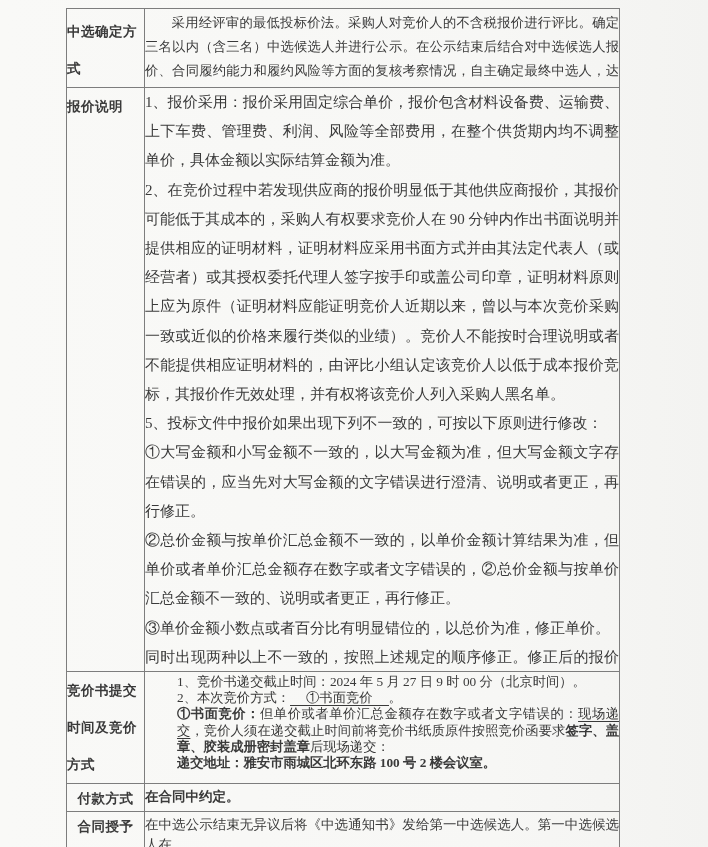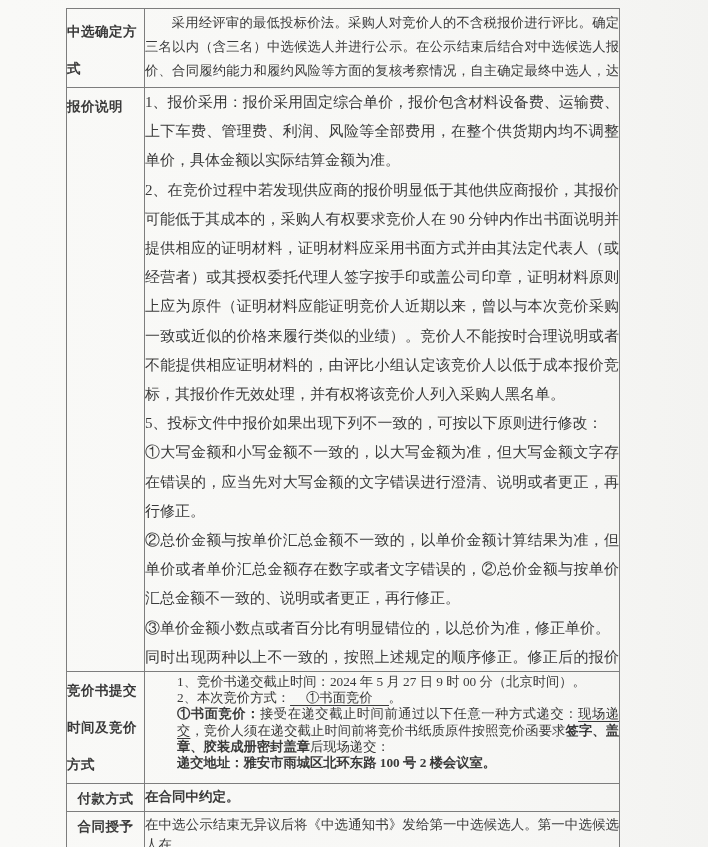--- a/index.html
+++ b/index.html
@@ -112,21 +112,21 @@
         </div>
       </td>
     </tr>
 
     <tr class="r3">
       <td class="label">竞价书提交时间及竞价方式</td>
       <td class="content">
         <div class="ci">
           <p>1、竞价书递交截止时间：2024 年 5 月 27 日 9 时 00 分（北京时间）。</p>
           <p><span>2、本次竞价方式：</span><span class="fill-blank">①书面竞价</span><span>。</span></p>
-          <p><span class="bd">①书面竞价：</span><span>接受在递交截止时间前通过以下任意一种方式递交：</span><span class="ul">现场递交</span><span>，竞价人须在递交截止时间前将竞价书纸质原件按照竞价函要求</span><span class="bd">签字、盖章、胶装成册密封盖章</span><span>后现场递交：</span></p>
+          <p><span class="bd">①书面竞价：</span><span>但单价或者单价汇总金额存在数字或者文字错误的：</span><span class="ul">现场递交</span><span>，竞价人须在递交截止时间前将竞价书纸质原件按照竞价函要求</span><span class="bd">签字、盖章、胶装成册密封盖章</span><span>后现场递交：</span></p>
           <p class="bd">递交地址：雅安市雨城区北环东路 100 号 2 楼会议室。</p>
         </div>
       </td>
     </tr>
 
     <tr class="r4">
       <td class="label">付款方式</td>
       <td class="content">
         <div class="ci">
               <p>在合同中约定。</p>

